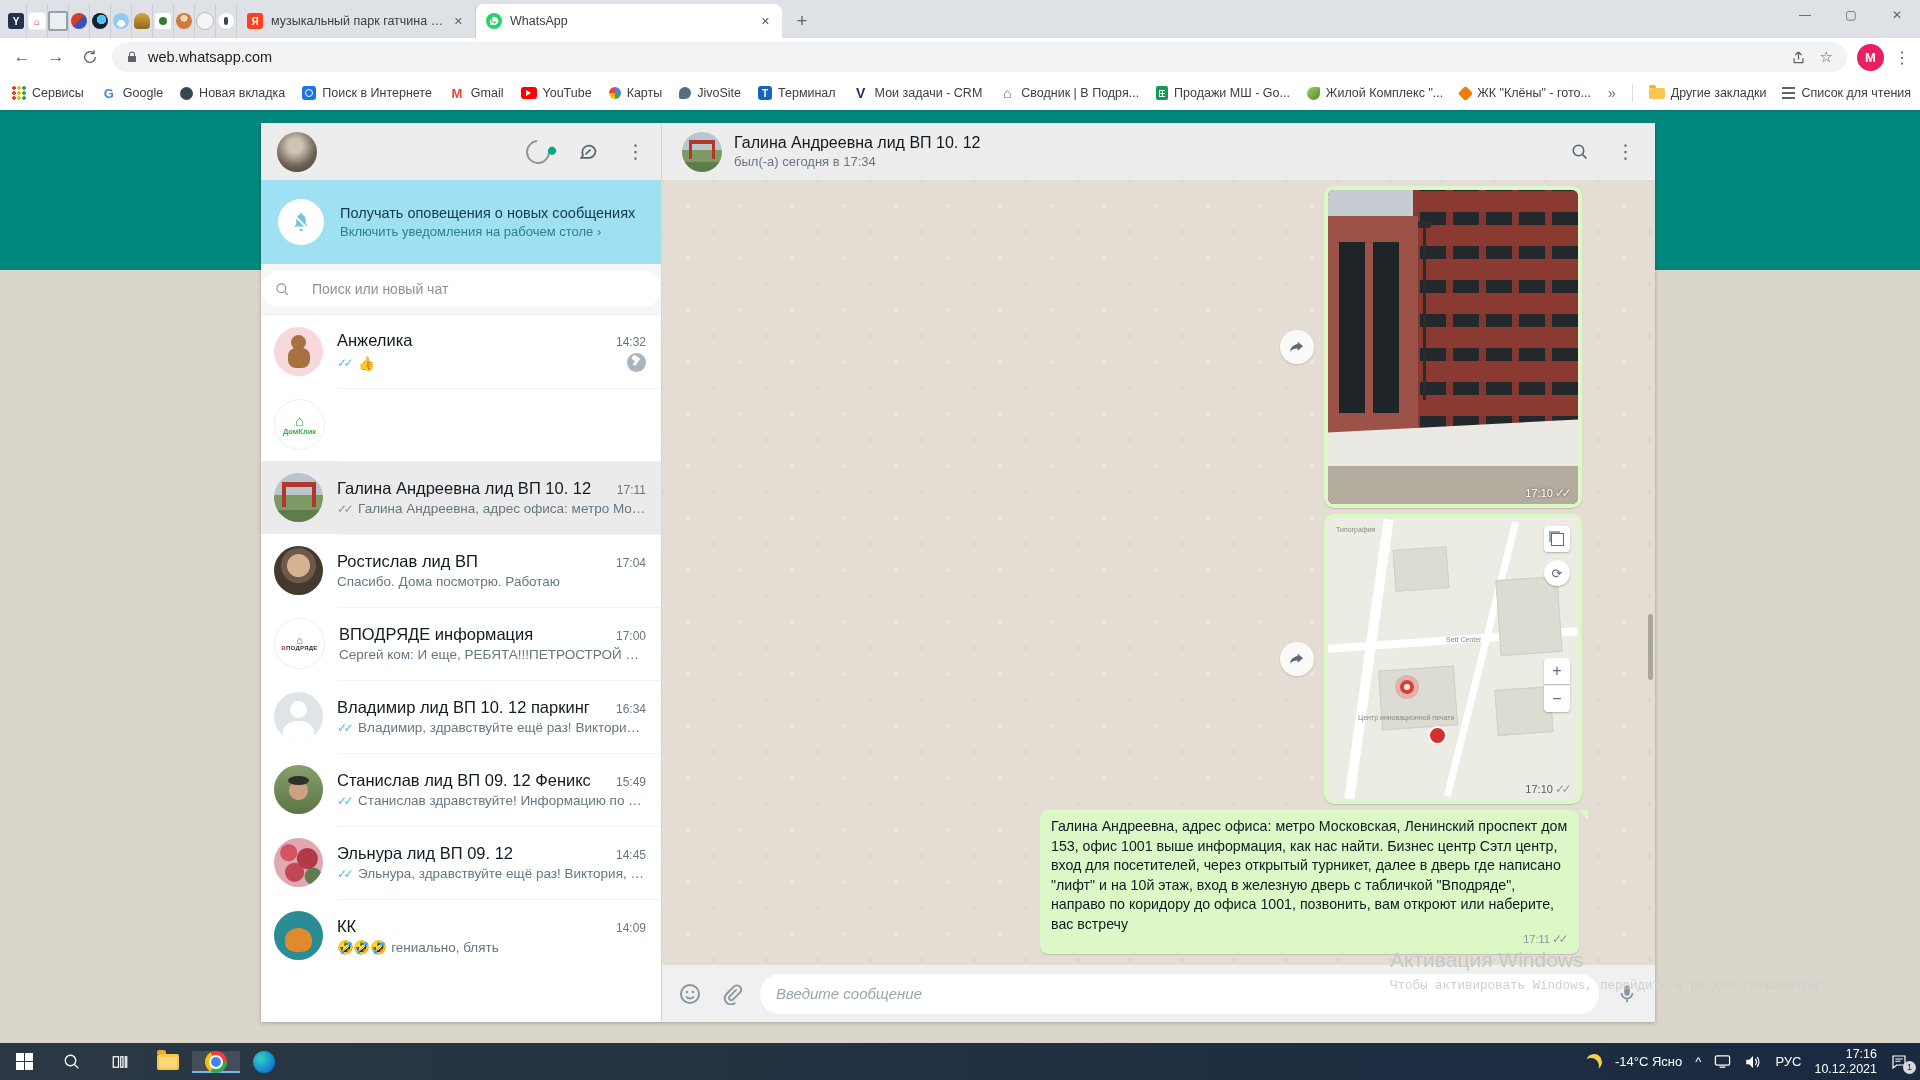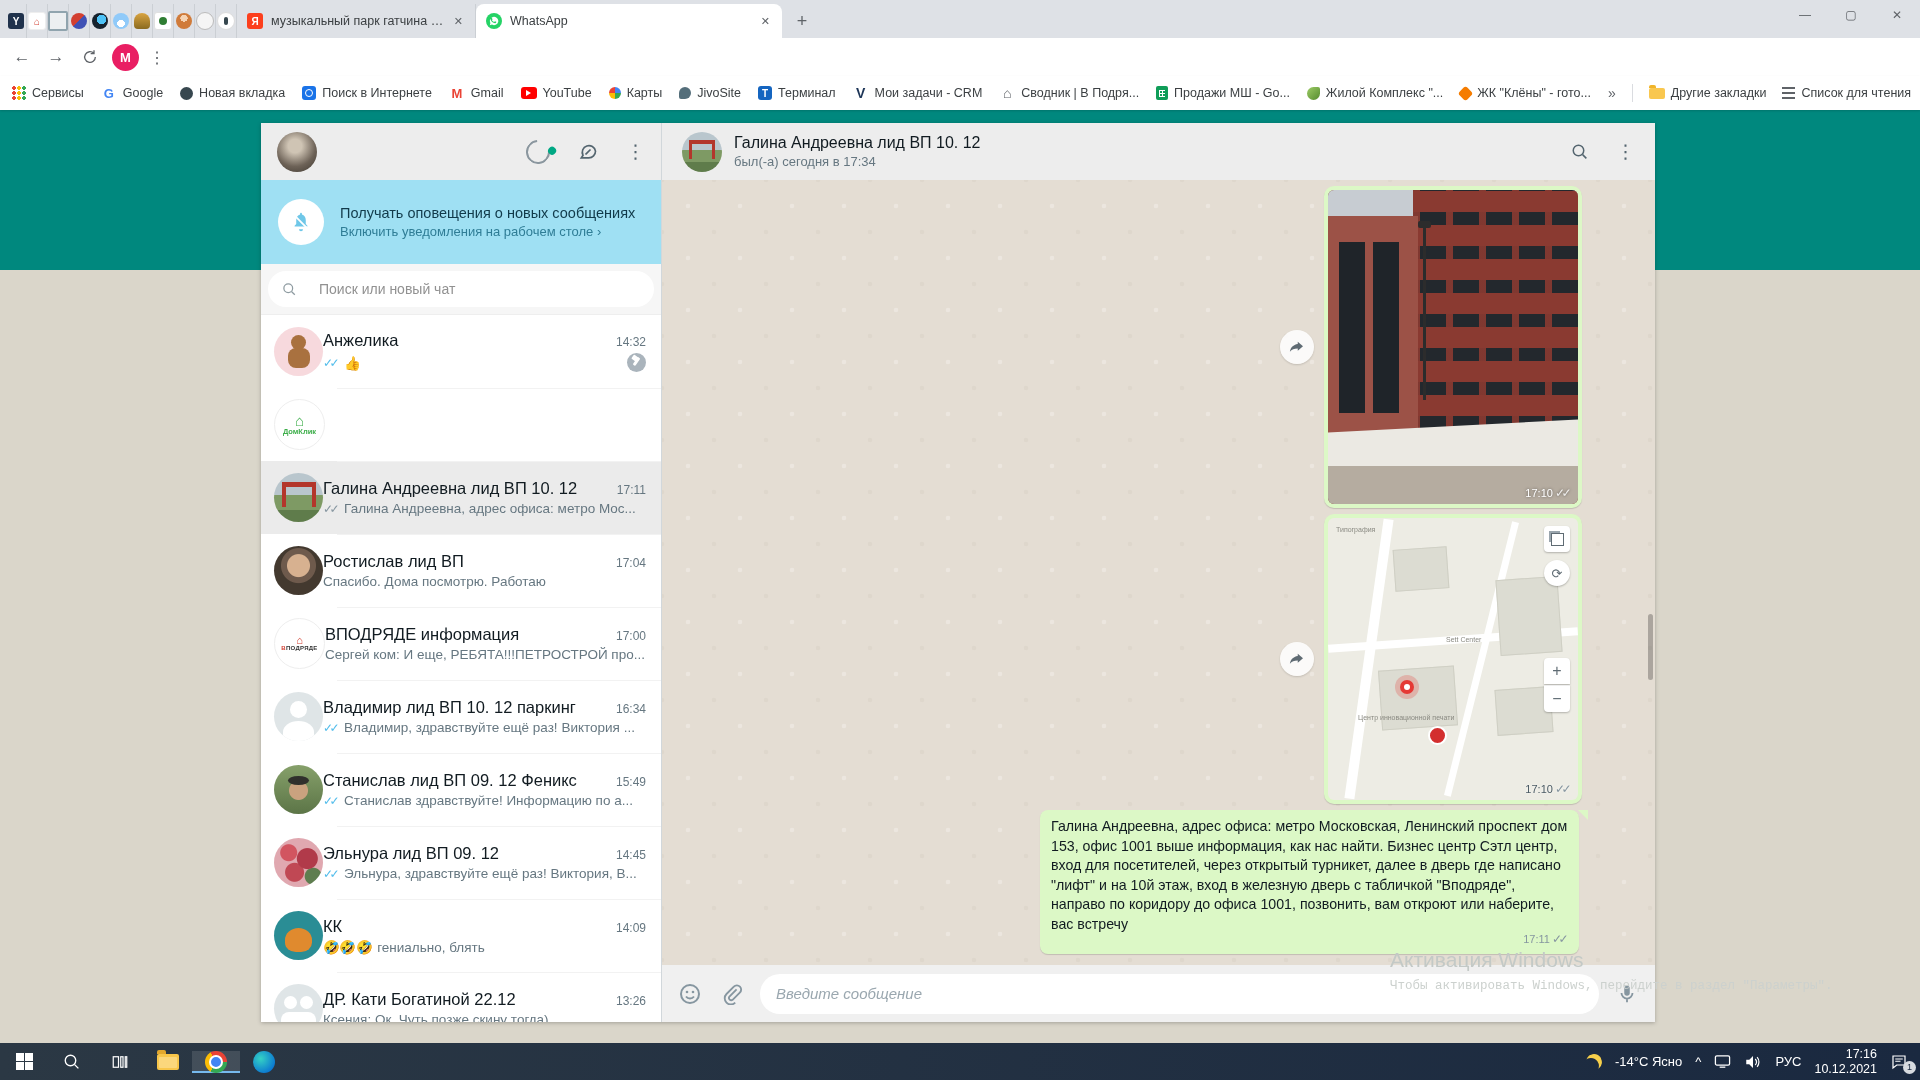--- a/index.html
+++ b/index.html
@@ -97,26 +97,26 @@
   .status-ico{position:relative;width:20px;height:20px;border:2px solid #8b979f;border-radius:50%;
               border-top-color:transparent;transform:rotate(40deg);}
   .status-ico::after{content:"";position:absolute;right:-4px;top:-4px;width:8px;height:8px;border-radius:50%;background:#00a884;}
   .kebab-sb{color:#54656f;font-size:19px;}
 
   .sb-banner{height:84px;background:#9fe0f3;display:flex;align-items:center;padding:0 17px;gap:16px;flex:none;}
   .bell-circle{width:46px;height:46px;border-radius:50%;background:#fff;display:flex;align-items:center;justify-content:center;flex:none;}
   .banner-title{font-size:14.5px;color:#113a4a;}
   .banner-sub{font-size:13px;color:#2f7d96;margin-top:3px;}
 
-  .sb-search{height:50px;background:#f6f6f6;display:flex;align-items:center;padding:0 7px;border-bottom:1px solid #eee;flex:none;}
+  .sb-search{height:50px;background:#f6f6f6;display:flex;align-items:center;padding:0 0;border-bottom:1px solid #eee;flex:none;}
   .search-box{flex:1;height:36px;background:#fff;border-radius:18px;display:flex;align-items:center;padding:0 14px;gap:22px;}
   .search-box .ph{color:#919191;font-size:14px;}
 
   .chat-list{flex:1;overflow:hidden;background:#fff;}
-  .chat-item{height:73px;display:flex;align-items:center;padding:0 15px 0 13px;position:relative;}
+  .chat-item{height:73px;display:flex;align-items:center;padding:0 15px 0 13px;gap:14px;position:relative;}
   .chat-item.selected{background:#ebebeb;}
   .chat-item + .chat-item::after{content:"";position:absolute;top:0;left:76px;right:0;height:1px;background:#f2f2f2;}
   .avatar{width:49px;height:49px;border-radius:50%;flex:none;position:relative;overflow:hidden;
           display:flex;flex-direction:column;align-items:center;justify-content:center;}
   .ci-body{flex:1;min-width:0;}
   .ci-row1{display:flex;align-items:baseline;}
   .ci-name{flex:1;font-size:16.5px;color:#111b21;white-space:nowrap;overflow:hidden;text-overflow:ellipsis;}
   .ci-time{font-size:12px;color:#667781;margin-left:8px;flex:none;}
   .ci-row2{display:flex;align-items:center;margin-top:3px;gap:4px;}
   .ci-preview{flex:1;font-size:13.5px;color:#667781;white-space:nowrap;overflow:hidden;text-overflow:ellipsis;}
@@ -306,20 +306,36 @@
   </div>
 
   <div class="toolbar">
     <span class="navico">←</span>
     <span class="navico">→</span>
     <span class="navico">
       <svg width="16" height="16" viewBox="0 0 24 24">
           <path fill="none" stroke="#5f6368" stroke-width="2" d="M20 12a8 8 0 1 1-2.3-5.6M18 2v5h-5"></path>
         </svg>
     </span>
+    <div class="omnibox">
+      <span>
+        <svg width="12" height="14" viewBox="0 0 24 24">
+            <path fill="#5f6368" d="M6 10V7a6 6 0 1 1 12 0v3h1a1 1 0 0 1 1 1v10a1 1 0 0 1-1 1H5a1 1 0 0 1-1-1V11a1 1 0 0 1 1-1h1zm2 0h8V7a4 4 0 1 0-8 0v3z"></path>
+          </svg>
+      </span>
+      <span>web.whatsapp.com</span>
+      <span class="omni-right">
+        <span>
+          <svg width="15" height="15" viewBox="0 0 24 24">
+              <path fill="none" stroke="#5f6368" stroke-width="2" d="M12 15V3m0 0L7 8m5-5 5 5M5 13v7h14v-7"></path>
+            </svg>
+        </span>
+        <span style="color:#5f6368;font-size:15px;">☆</span>
+      </span>
+    </div>
     <span class="profile-avatar">М</span>
     <span class="kebab">⋮</span>
   </div>
 
   <div class="bookmarks">
     <span id="bm-items" style="display:flex;align-items:center;gap:17px;">
         <span class="bm">
           <span class="bic apps-grid"></span>
           <span>Сервисы</span>
         </span>
@@ -541,32 +557,20 @@
             </div>
             <div class="chat-item">
               <div class="avatar av-cat-cartoon"></div>
               <div class="ci-body">
                 <div class="ci-row1">
                   <span class="ci-name">КК</span>
                   <span class="ci-time">14:09</span>
                 </div>
                 <div class="ci-row2">
                   <span class="ci-preview">🤣🤣🤣 гениально, блять</span>
-                </div>
-              </div>
-            </div>
-            <div class="chat-item">
-              <div class="avatar av-default-group"></div>
-              <div class="ci-body">
-                <div class="ci-row1">
-                  <span class="ci-name">ДР. Кати Богатиной 22.12</span>
-                  <span class="ci-time">13:26</span>
-                </div>
-                <div class="ci-row2">
-                  <span class="ci-preview">Ксения: Ок. Чуть позже скину тогда)</span>
                 </div>
               </div>
             </div>
           </div>
       </aside>
 
       <main class="wa-chat">
         <div class="ch-header">
           <div class="avatar ch-avatar av-red-structure">
               <span class="torii"></span>

